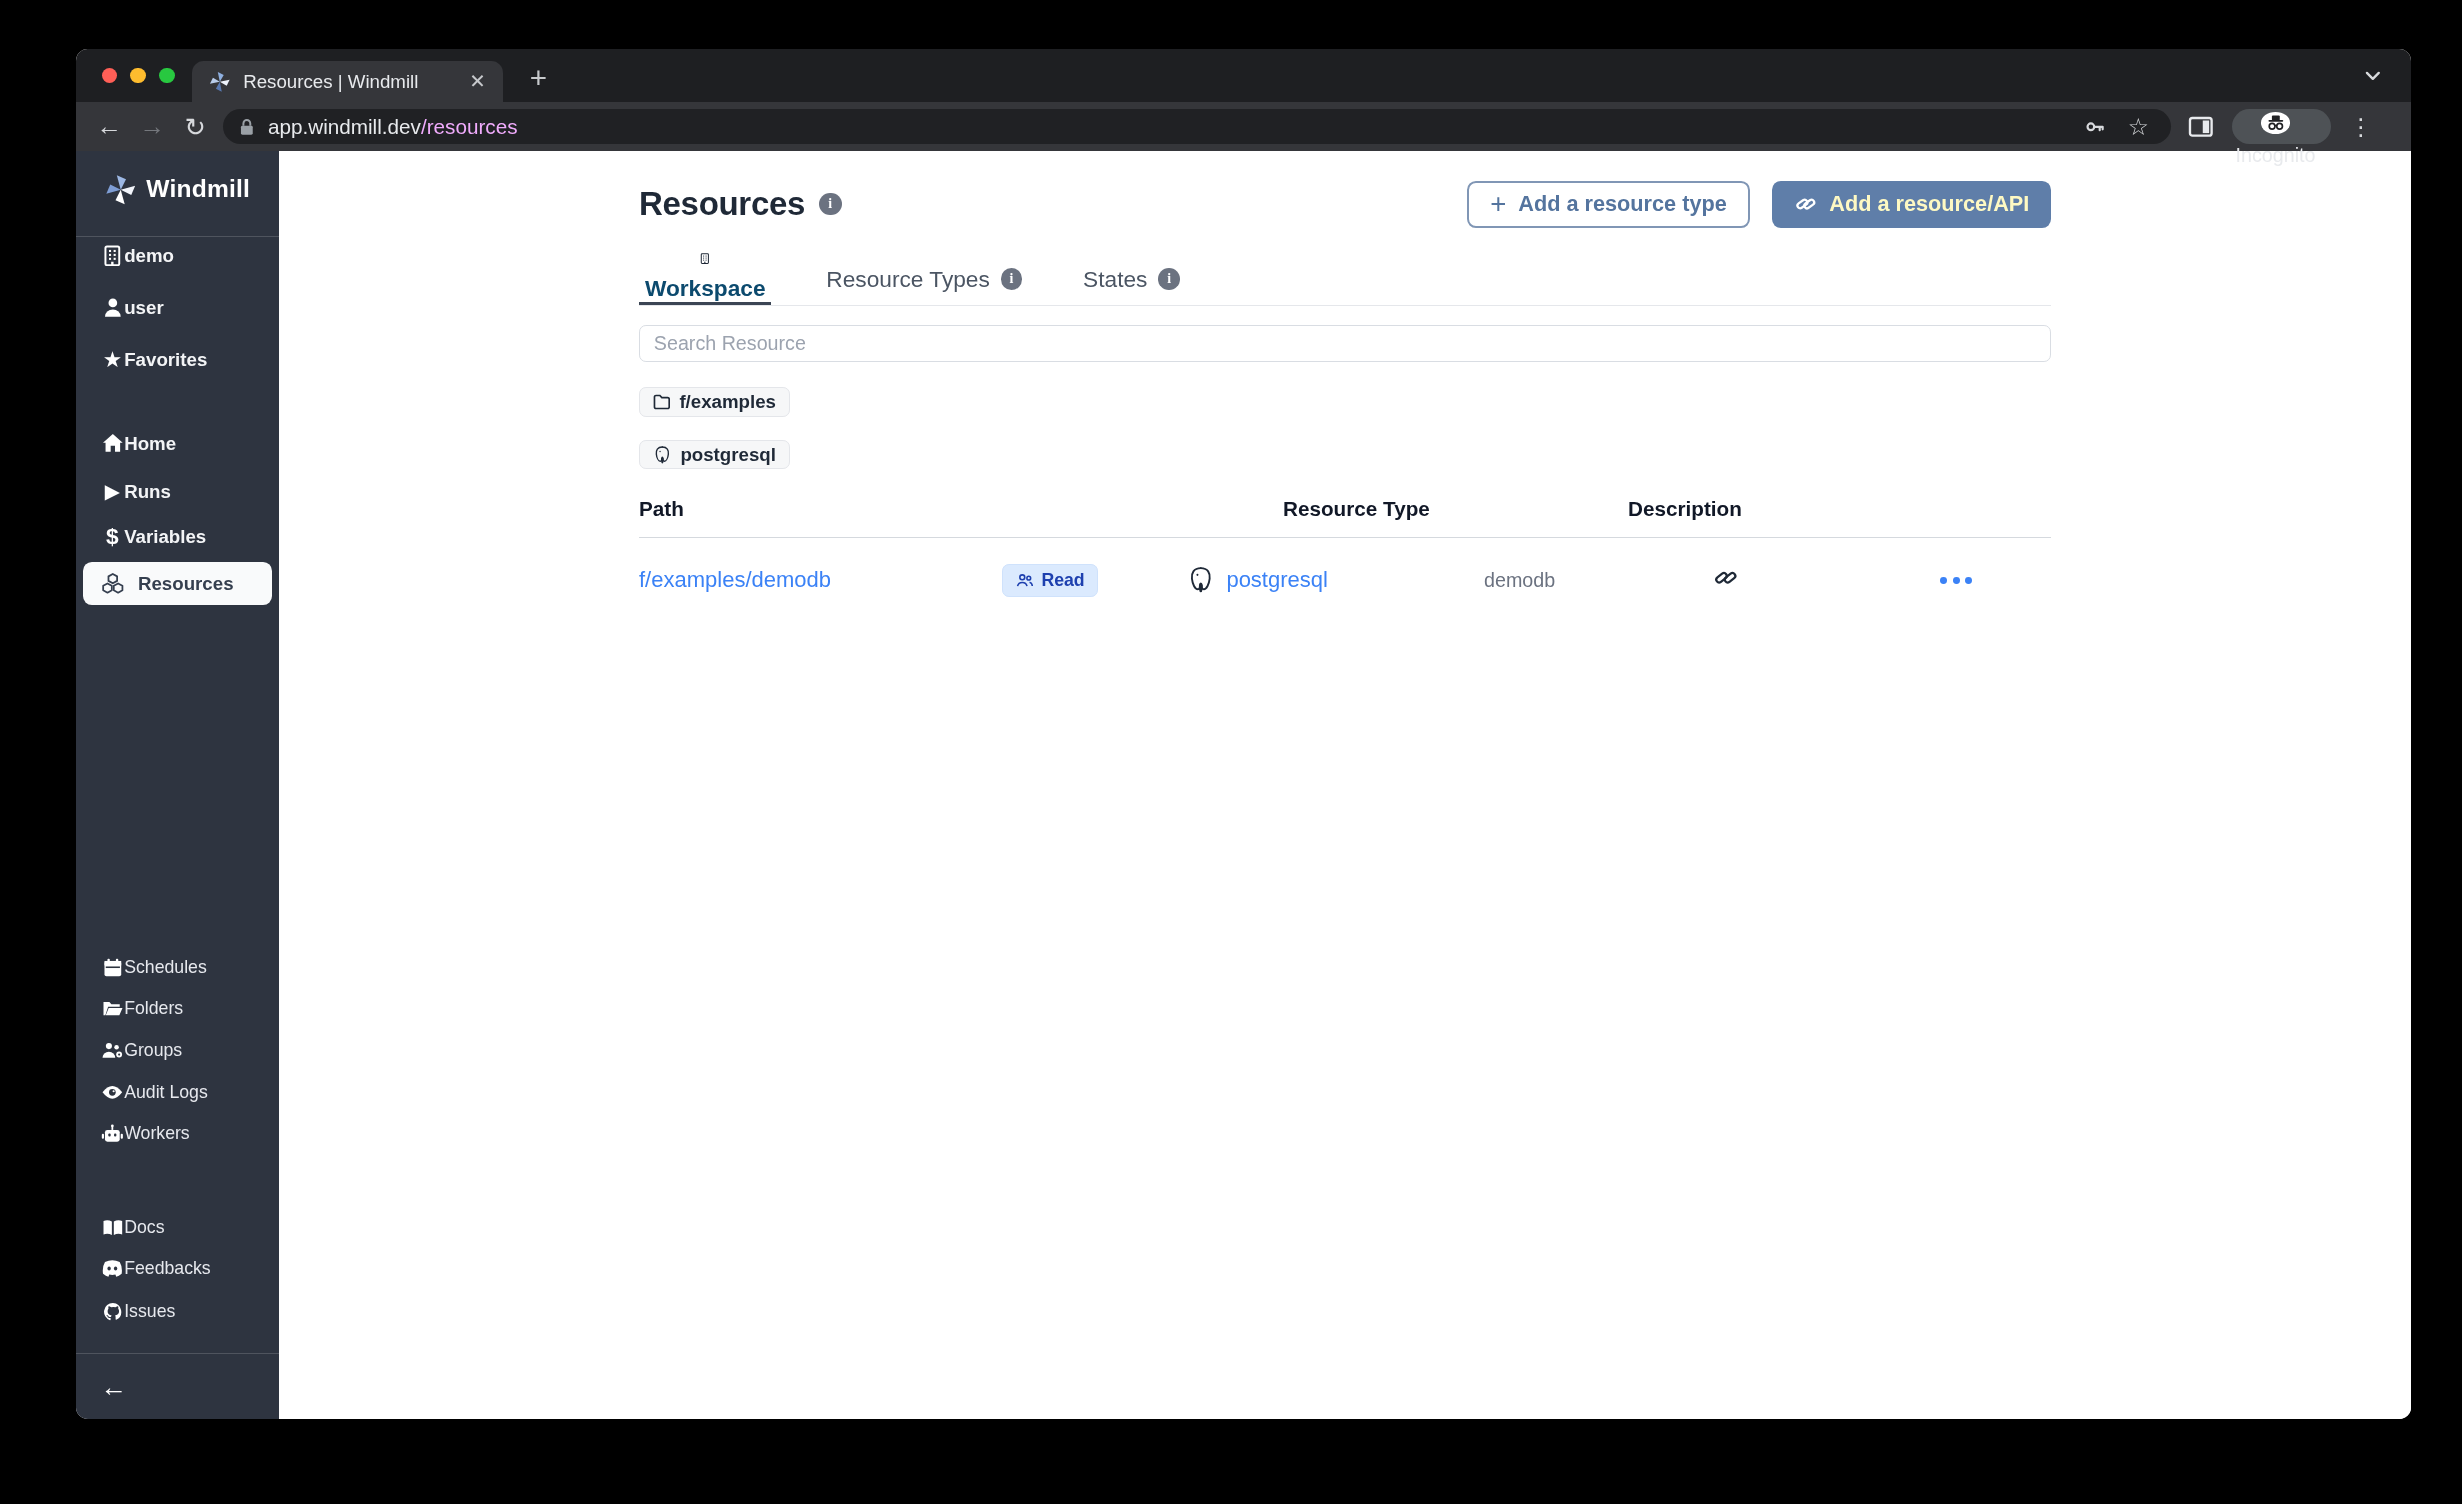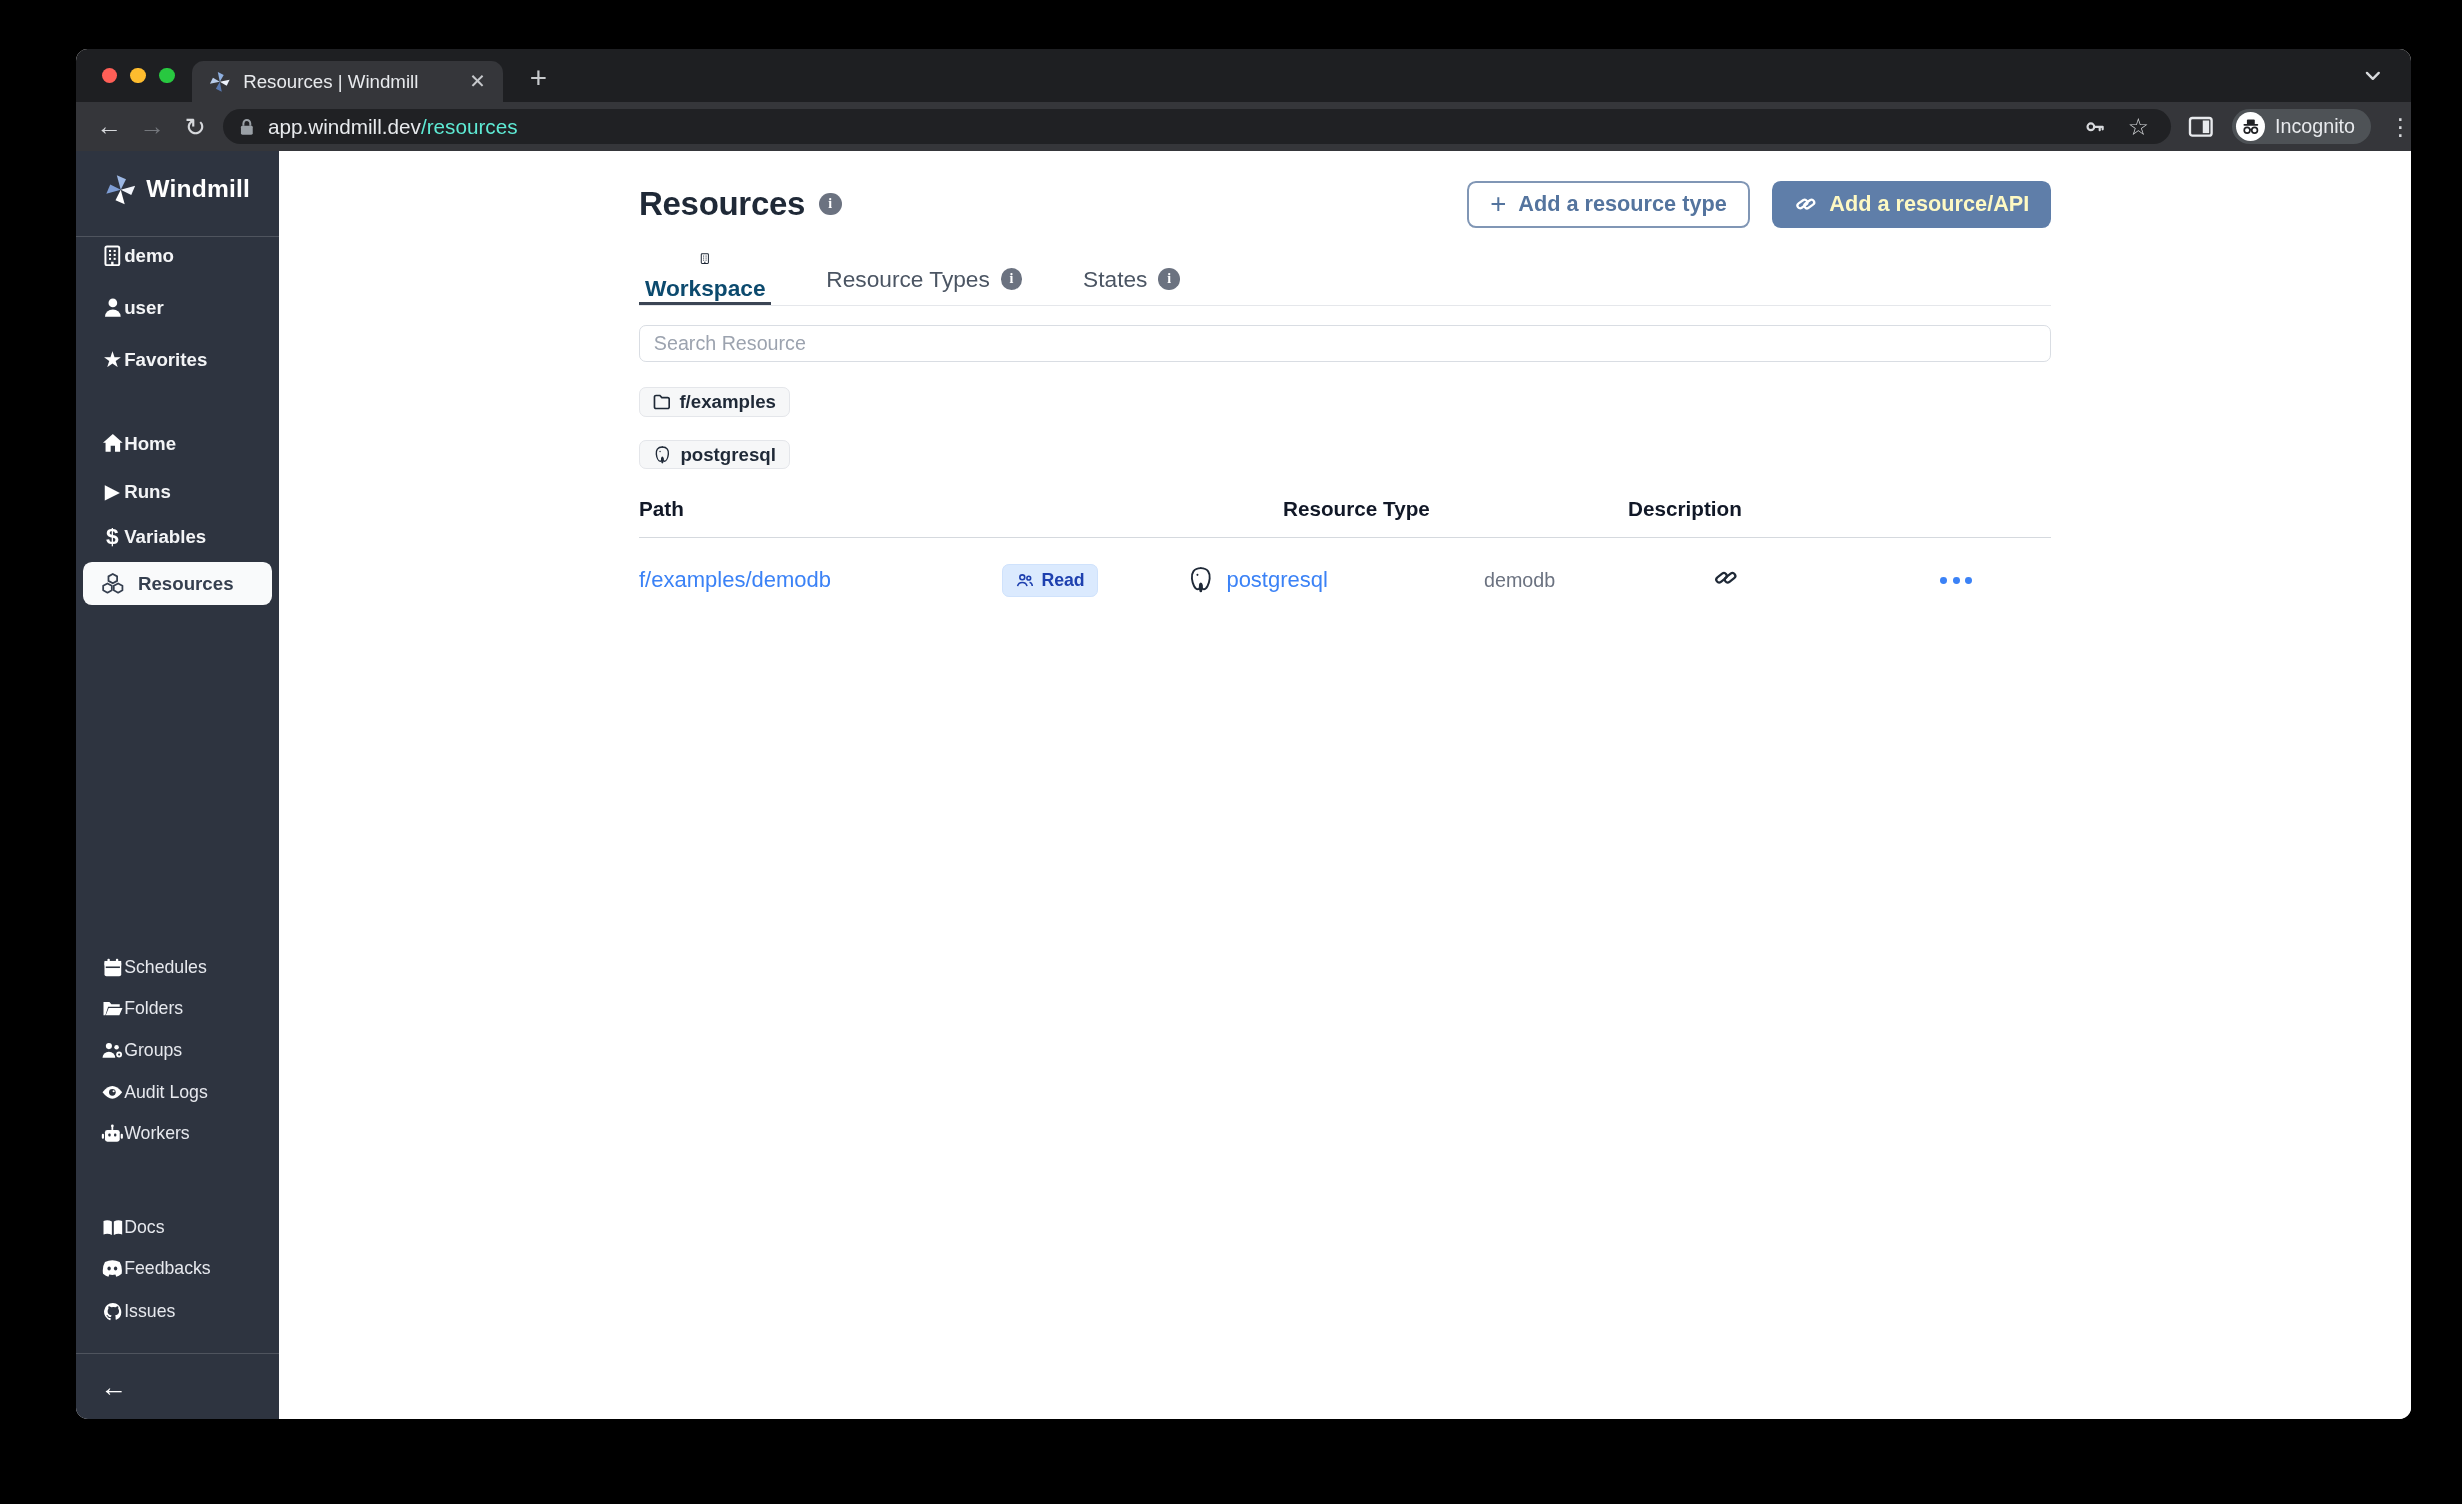--- a/index.html
+++ b/index.html
@@ -14,25 +14,25 @@
   .tab-title { color:#e8eaed; font-size:18.7px; margin-left:11.8px; flex:1; white-space:nowrap; overflow:hidden; }
   .tab-close { color:#c7c9cc; font-size:19.7px; width:27.6px; text-align:center; cursor:default; }
   .newtab-btn { position:absolute; left:445px; bottom:5.9px; color:#c7c9cc; font-size:29.6px; width:35px; height:35px; line-height:33px; text-align:center; border-radius:50%; }
   .strip-chevron { position:absolute; right:27.6px; top:15.8px; }
   .toolbar { position:relative; height:49px; background:#35363a; flex:0 0 auto; display:flex; align-items:center; }
   .nav-ico { color:#d7d9dc; font-size:25.6px; width:43px; text-align:center; }
   .nav-ico.disabled { color:#75787d; }
   .omnibox { position:relative; margin-left:5.9px; width:1948px; height:35px; background:#202124; border-radius:17.7px; display:flex; align-items:center; padding:0 15.8px; }
   .url { font-size:20.7px; margin-left:11.8px; flex:1; white-space:nowrap; }
   .url .host { color:#e8eaed; }
-  .url .path { color:#5eead4; }
+  .url .path { color:#f0abfc; }
   .omni-icons { display:flex; align-items:center; gap:21.7px; margin-right:5.9px; }
   .star-glyph { color:#d7d9dc; font-size:23.6px; }
   .toolbar-right { display:flex; align-items:center; gap:17.7px; margin-left:17.7px; }
-  .incog-pill { display:flex; align-items:center; gap:9.9px; background:#4e5256; border-radius:17.7px; height:35px; padding:3px 15.8px 3px 3.9px; }
+  .incog-pill { display:flex; align-items:center; gap:9.9px; background:#4e5256; border-radius:17.7px; height:35px; padding:3px 15.8px 3px 3.9px;flex-direction:column; }
   .incog-avatar { width:29.6px; height:29.6px; border-radius:50%; background:#fff; display:flex; align-items:center; justify-content:center; }
   .incog-label { color:#e8eaed; font-size:19.7px; }
   .kebab { color:#d7d9dc; font-size:23.6px; letter-spacing:0; width:19.7px; text-align:center; }
 
   
   .app { flex:1; display:flex; min-height:0; }
   .sidebar { position:relative; width:203px; background:#2e3440; flex:0 0 auto; }
   .side-row { position:absolute; left:0; width:100%; height:39px; display:flex; align-items:center; padding-left:24.6px; gap:0; color:#fff; }
   .side-row .lbl { font-size:18.7px; font-weight:600; color:#f3f4f6; }
   .side-row.small .lbl { font-size:17.7px; font-weight:500; color:#e7e9ee; }

